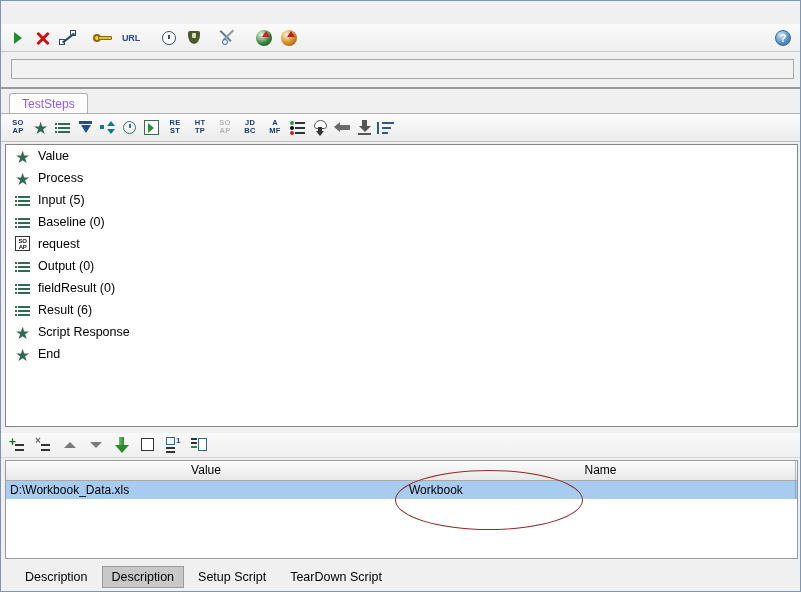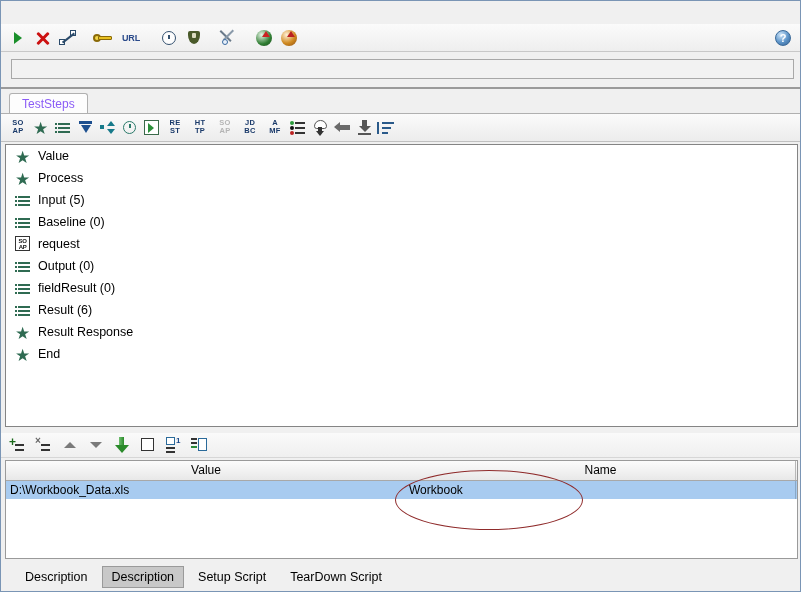--- a/index.html
+++ b/index.html
@@ -967,21 +967,21 @@
           <i></i>
           <i></i>
         </div>
       <div class="tree-label">Result (6)</div>
     </div>
 
     <div class="tree-row">
       <div class="tree-ico">
           <span class="ico-star">★</span>
         </div>
-      <div class="tree-label">Result Response</div>
+      <div class="tree-label">Script Response</div>
     </div>
 
     <div class="tree-row">
       <div class="tree-ico">
           <span class="ico-star">★</span>
         </div>
       <div class="tree-label">End</div>
     </div>
 
   </div>

